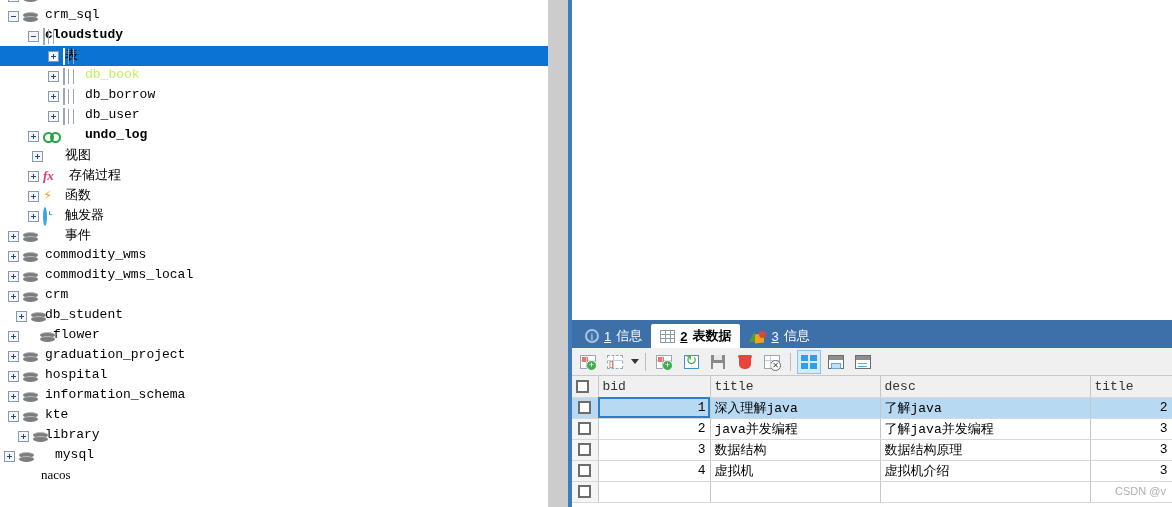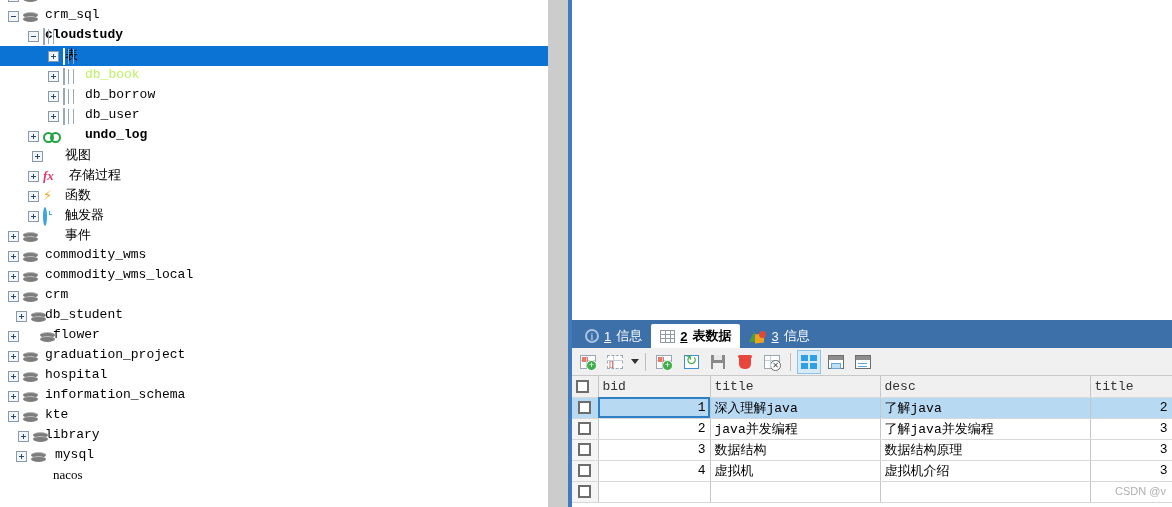--- a/index.html
+++ b/index.html
@@ -453,21 +453,21 @@
         <div class="tree-row" style="padding-left: 8px;">
           <span class="expander plus"></span>
           <span class="t-icon"><span class="ic-db"></span></span>
           <span class="t-label">library</span>
         </div>
         <div class="tree-row" style="padding-left: 18px;">
           <span class="expander plus"></span>
           <span class="t-icon"><span class="ic-db"></span></span>
           <span class="t-label">mysql</span>
         </div>
-        <div class="tree-row" style="padding-left: 16px; font-family: Liberation Serif, serif;">
+        <div class="tree-row" style="padding-left: 4px; font-family: Liberation Serif, serif;">
           <span class="expander plus"></span>
           <span class="t-icon"><span class="ic-db"></span></span>
           <span class="t-label">nacos</span>
         </div>
       </div>
   </div>
 
   <div class="splitter"></div>
 
   <div class="right-panel">

